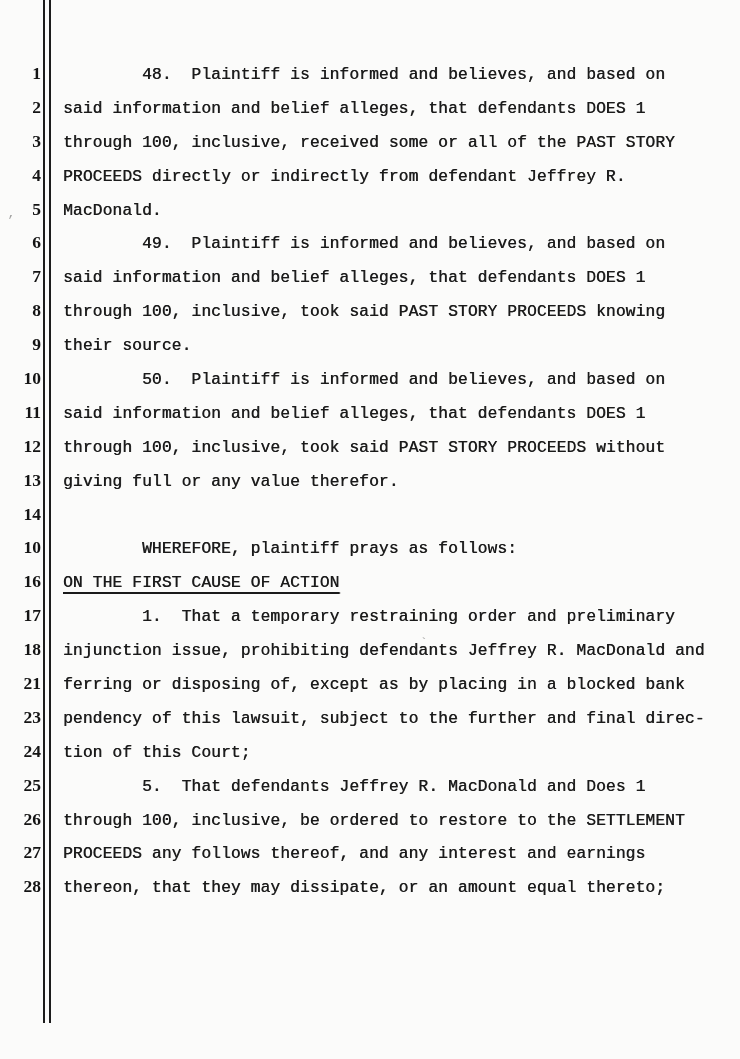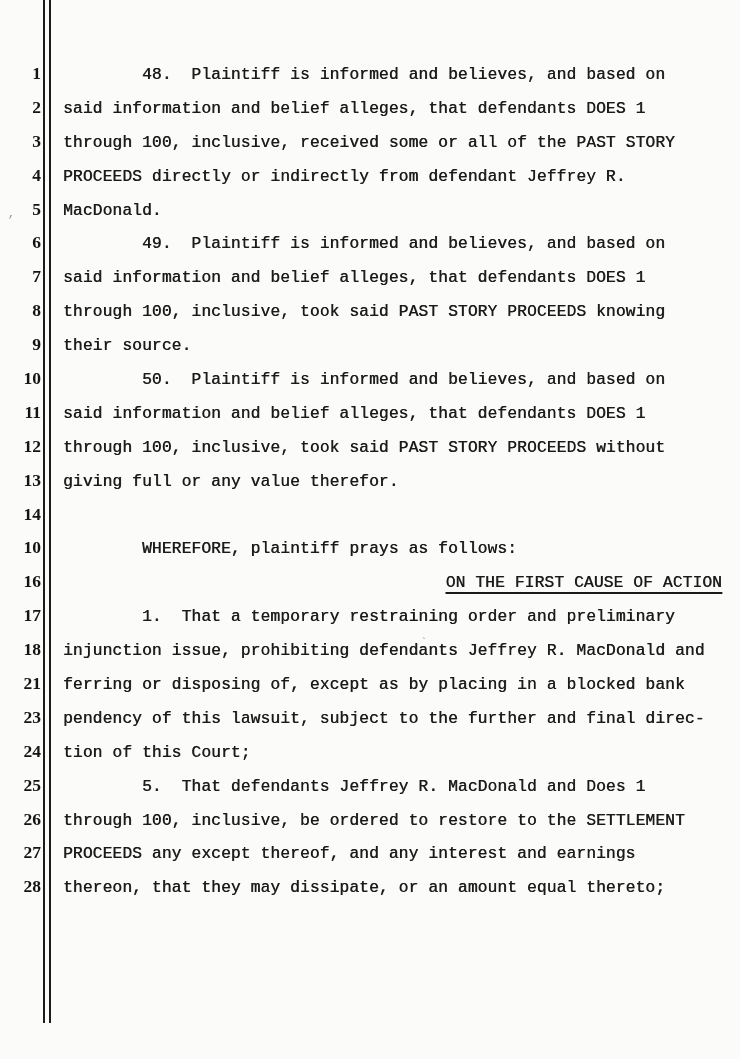--- a/index.html
+++ b/index.html
@@ -56,21 +56,21 @@
     padding-left: 22px;
     padding-right: 18px;
     font-size: 16.3px;
     line-height: 33.9px;
     color: #1a1a1a;
     white-space: pre;
     letter-spacing: 0.1px;
     text-shadow: 0.45px 0 0 rgba(24,24,24,0.85);
   }
   .row.center .line-text {
-    text-align: right;
+    text-align: left;
     white-space: normal;
   }
   .line-text .u {
     text-decoration: underline;
     text-underline-offset: 5px;
     text-decoration-thickness: 1.5px;
   }
   .artifact {
     position: absolute;
     font-size: 13px;
@@ -198,21 +198,21 @@
     <div class="line-text">        5.  That defendants Jeffrey R. MacDonald and Does 1</div>
   </div>
 
   <div class="row">
     <div class="line-num">26</div>
     <div class="line-text">through 100, inclusive, be ordered to restore to the SETTLEMENT</div>
   </div>
 
   <div class="row">
     <div class="line-num">27</div>
-    <div class="line-text">PROCEEDS any except thereof, and any interest and earnings</div>
+    <div class="line-text">PROCEEDS any follows thereof, and any interest and earnings</div>
   </div>
 
   <div class="row">
     <div class="line-num">28</div>
     <div class="line-text">thereon, that they may dissipate, or an amount equal thereto;</div>
   </div>
 </div>
 <span class="artifact" style="left: 420px; top: 636px;">`</span>
     <span class="artifact" style="left: 7px; top: 206px;">‚</span>
   </div>

